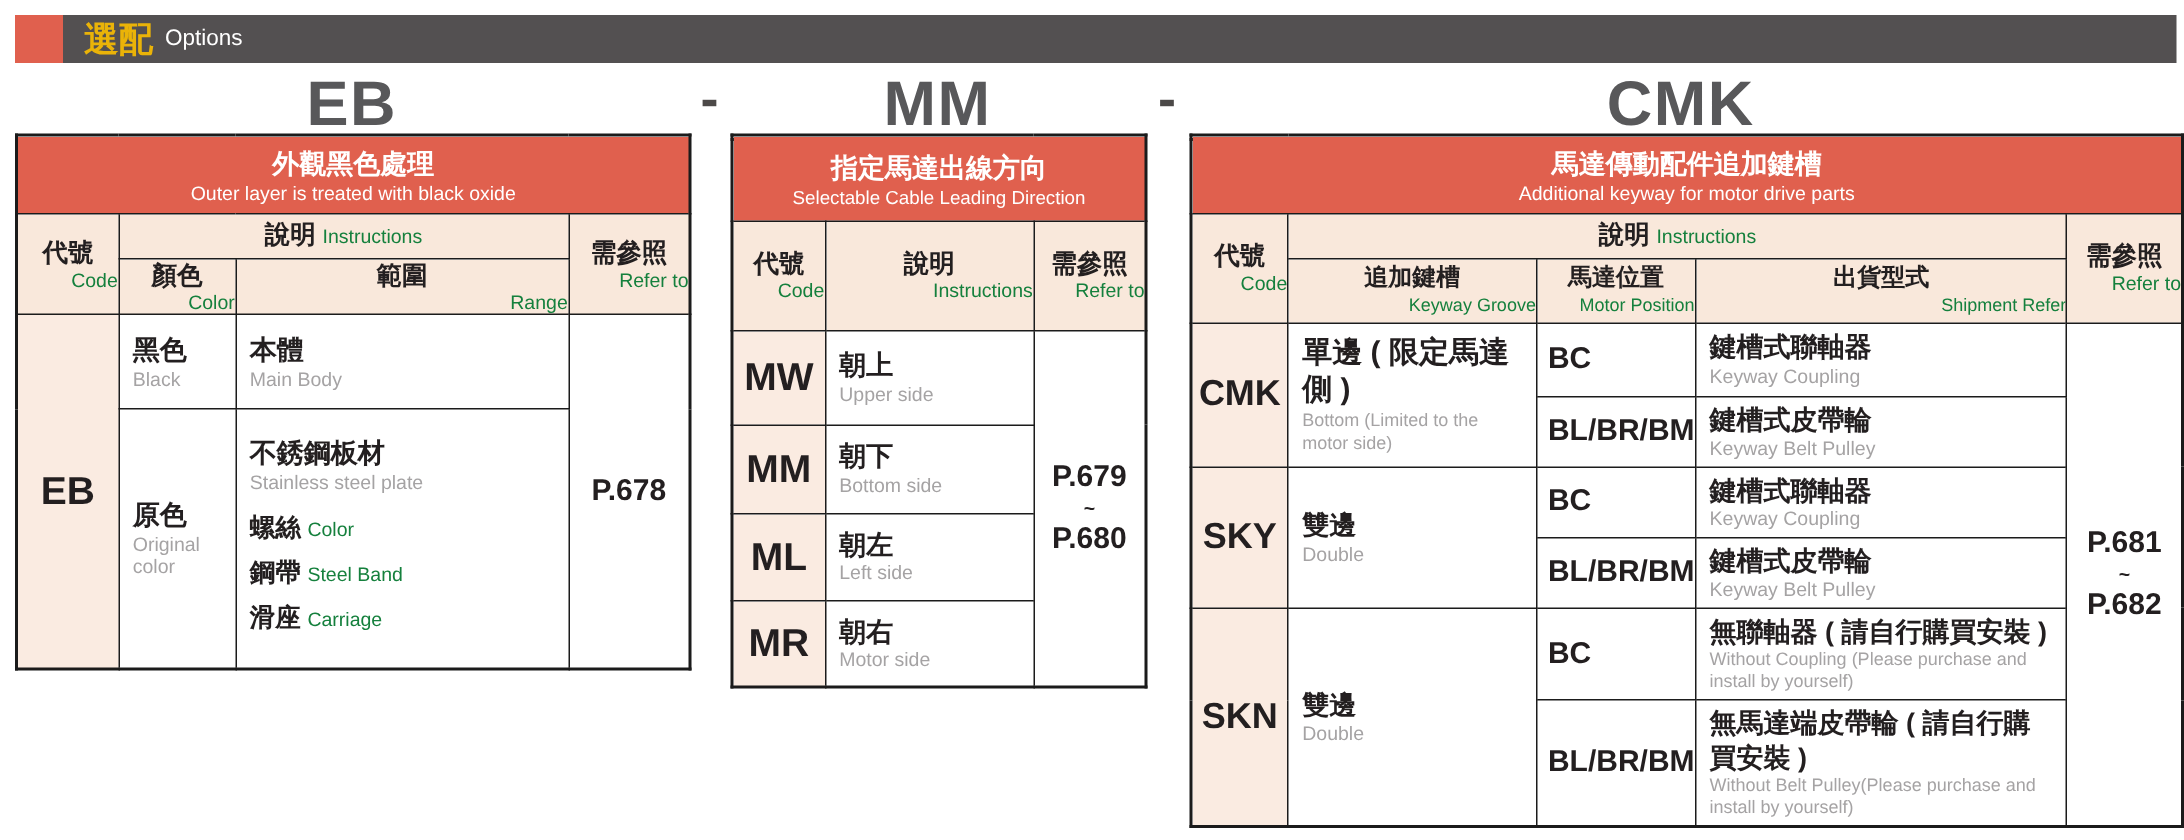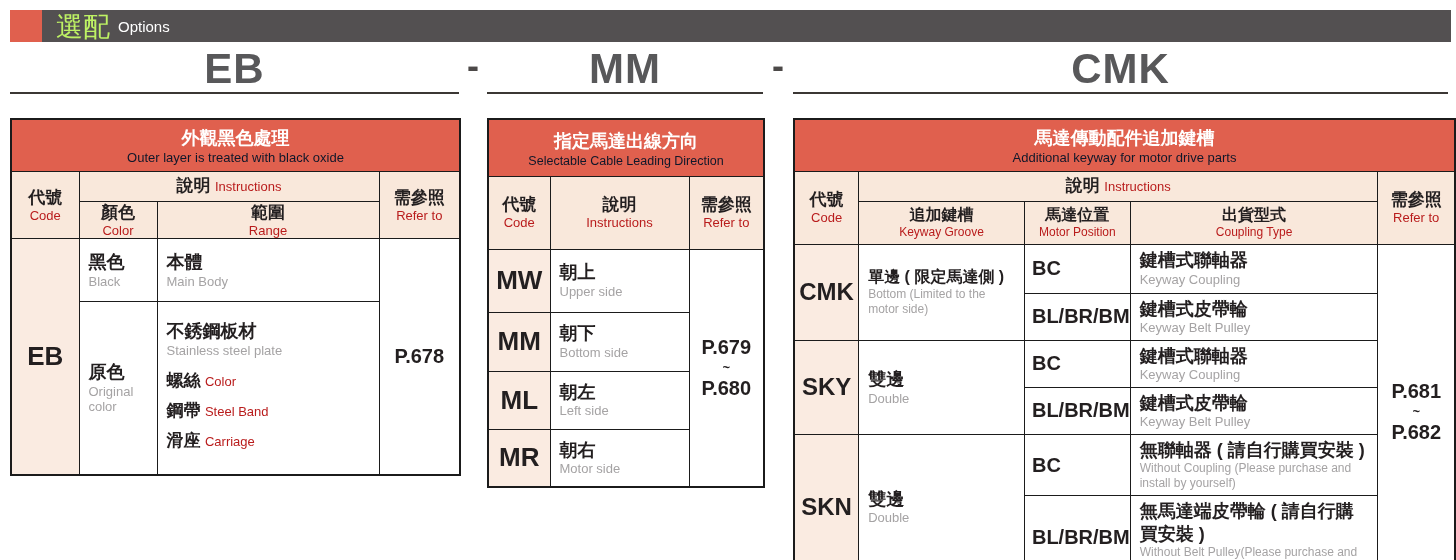--- a/index.html
+++ b/index.html
@@ -4,50 +4,50 @@
 <style>
   * { margin:0; padding:0; box-sizing:border-box; }
   html,body { background:#ffffff; }
   body { font-family:"Liberation Sans", sans-serif; }
   .canvas { position:relative; width:1456px; height:560px; background:#fff; overflow:hidden; }
 
   
   .topbar { position:absolute; left:10px; top:10px; width:1441px; height:32px; background:#535051; }
   .red-square { position:absolute; left:0; top:0; width:32px; height:32px; background:#E0604E; }
   .topbar-text { position:absolute; left:46px; top:0; height:32px; line-height:32px; white-space:nowrap; }
-  .topbar-zh { color:#bef264; font-weight:normal; font-size:27px; vertical-align:middle; }
+  .topbar-zh { color:#eab308; font-weight:bold; font-size:23px; vertical-align:middle; }
   .topbar-en { color:#fff; font-weight:normal; font-size:15px; margin-left:8px; vertical-align:middle; }
 
   
   .letter { position:absolute; top:46px; height:48px; line-height:46px; text-align:center;
             font-size:42px; font-weight:bold; letter-spacing:1px; color:#58585a;
             border-bottom:2px solid #3b3734; }
   .letter-eb { left:10px; width:449px; }
   .letter-mm { left:487px; width:276px; }
   .letter-cmk { left:793px; width:655px; }
   .sep { position:absolute; top:46px; height:46px; line-height:40px; text-align:center;
          font-size:36px; font-weight:bold; color:#4c4948; }
   .sep1 { left:459px; width:28px; }
   .sep2 { left:763px; width:30px; }
 
   
-  .tblwrap { position:absolute; top:118px; }
+  .tblwrap { position:absolute; top:89px; }
   .tblwrap-eb { left:10px; }
   .tblwrap-mm { left:487px; }
   .tblwrap-cmk { left:793px; }
   table { border-collapse:collapse; table-layout:fixed; border:2px solid #1b1b1b; }
   td { border:1px solid #1b1b1b; vertical-align:middle; padding:0; overflow:hidden; background:#fff; }
 
   .title-cell { background:#E0604E; text-align:center; }
   .title-zh { color:#fff; font-weight:bold; font-size:18px; line-height:1.45; }
-  .title-en { color:#0f172a; font-size:13px; line-height:1.15; }
+  .title-en { color:#ffffff; font-size:13px; line-height:1.15; }
 
   .hcell { background:#F9E8DB; text-align:center; }
   .zh { color:#231f20; font-weight:bold; }
-  .en { color:#b91c1c; }
+  .en { color:#15803d;text-align:right; }
   .s17 { font-size:17px; line-height:1.25; }
   .s16 { font-size:16px; line-height:1.25; }
   .s13 { font-size:13px; line-height:1.2; }
   .s12 { font-size:12px; line-height:1.2; }
 
   .codecell { background:#FAEBE1; text-align:center; font-size:26px; font-weight:bold; color:#231f20; }
   .refcell { text-align:center; font-size:20px; font-weight:bold; color:#231f20; }
   .ref-tilde { font-size:13px; font-weight:bold; color:#231f20; line-height:1.4; }
 
   .body-left { text-align:left; padding:4px 6px 4px 9px; }
@@ -256,28 +256,28 @@
         <td class="hcell">
           <div class="zh s16">追加鍵槽</div>
           <div class="en s12">Keyway Groove</div>
         </td>
         <td class="hcell">
           <div class="zh s16">馬達位置</div>
           <div class="en s12">Motor Position</div>
         </td>
         <td class="hcell">
           <div class="zh s16">出貨型式</div>
-          <div class="en s12">Coupling Type</div>
+          <div class="en s12">Shipment Refer</div>
         </td>
       </tr>
 
       <tr style="height:49px">
         <td rowspan="2" class="codecell" style="font-size:24px">CMK</td>
         <td rowspan="2" class="body-left">
-          <div class="b-zh" style="font-size:16px">單邊 ( 限定馬達側 )</div>
+          <div class="b-zh" style="font-size:20px">單邊 ( 限定馬達側 )</div>
           <div class="b-en-sm">Bottom (Limited to the motor side)</div>
         </td>
         <td class="poscell">BC</td>
         <td class="body-left">
           <div class="b-zh">鍵槽式聯軸器</div>
           <div class="b-en">Keyway Coupling</div>
         </td>
         <td rowspan="6" class="refcell">
           <div>P.681</div>
           <div class="ref-tilde">~</div>

